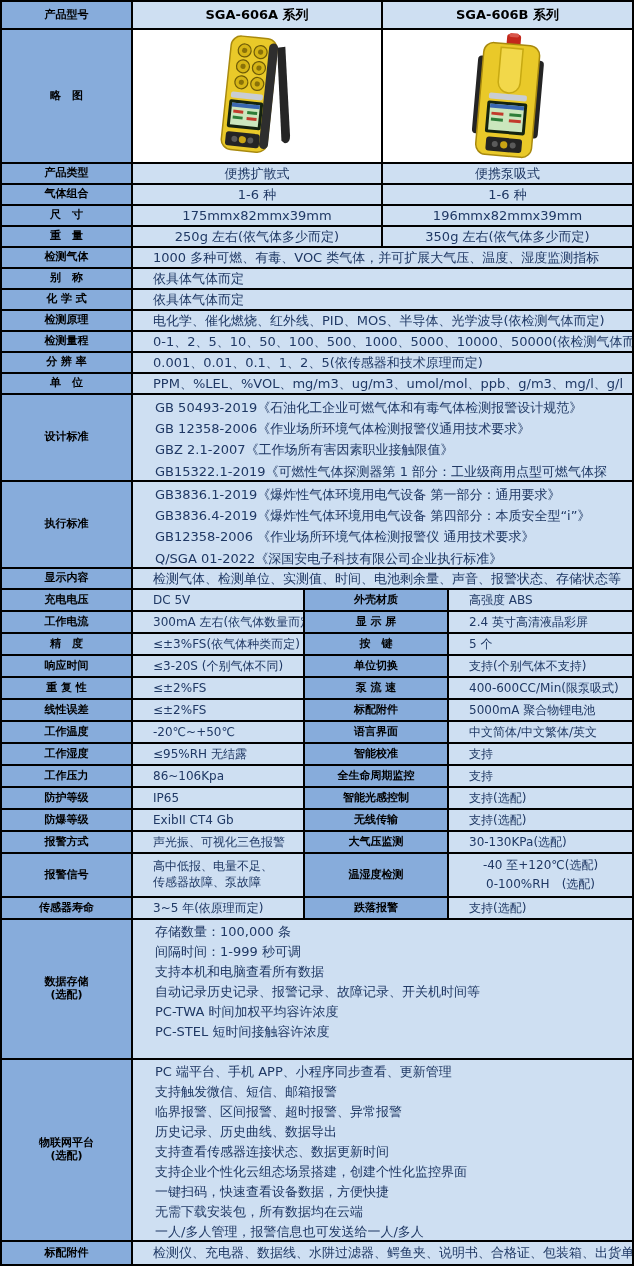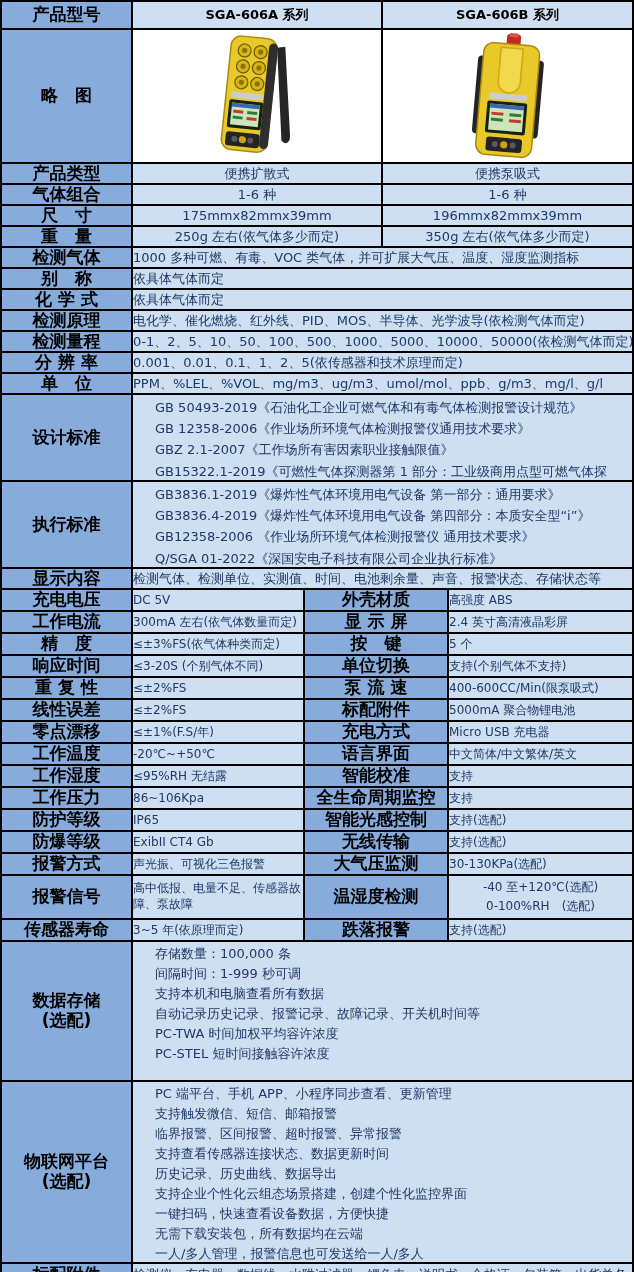--- a/index.html
+++ b/index.html
@@ -25,24 +25,24 @@
   .hh  > .cell{height:28px;}
   .hs  > .cell{height:134px;}
   .h1  > .cell{height:21px;}
   .hstd> .cell{height:87px;}
   .hd  > .cell{height:22px;}
   .ha  > .cell{height:44px;}
   .hst > .cell{height:140px;}
   .hiot> .cell{height:182px;}
   .hac > .cell{height:22px;}
   
-  .label{background:var(--label_bg);color:var(--label_text);font-weight:bold;font-size:17px;
+  .label{background:var(--label_bg);color:var(--label_text);font-weight:bold;font-size:11px;
          display:flex;align-items:center;justify-content:center;text-align:center;line-height:1.15;}
   .value{background:var(--value_bg);color:var(--value_text);font-size:13px;
-         display:flex;align-items:center;padding:0 0;white-space:nowrap;}
+         display:flex;align-items:center;padding:0 20px;white-space:nowrap;}
   .value.sm{font-size:12px;}
   .value.center{justify-content:center;padding:0 2px;}
   .value.bold{font-weight:bold;color:#000;font-size:13px;}
   .value.multi{display:block;white-space:normal;padding:2px 22px;}
   .value.wrap{white-space:normal;line-height:1.3;}
   .lines div{line-height:21.2px;}
   .lines.tight div{line-height:20px;}
   .image{background:var(--image_bg);display:flex;align-items:center;justify-content:center;}
   .vcol{display:flex;flex-direction:column;justify-content:center;white-space:nowrap;}
   .vcol div{line-height:19px;}
@@ -227,26 +227,20 @@
     <div class="cell label">泵 流 速</div>
     <div class="cell value sm">400-600CC/Min(限泵吸式)</div>
   </div>
   <div class="row r4 hd">
     <div class="cell label">线性误差</div>
     <div class="cell value sm">≤±2%FS</div>
     <div class="cell label">标配附件</div>
     <div class="cell value sm">5000mA 聚合物锂电池</div>
   </div>
   <div class="row r4 hd">
-    <div class="cell label">零点漂移</div>
-    <div class="cell value sm">≤±1%(F.S/年)</div>
-    <div class="cell label">充电方式</div>
-    <div class="cell value sm">Micro USB 充电器</div>
-  </div>
-  <div class="row r4 hd">
     <div class="cell label">工作温度</div>
     <div class="cell value sm">-20℃~+50℃</div>
     <div class="cell label">语言界面</div>
     <div class="cell value sm">中文简体/中文繁体/英文</div>
   </div>
   <div class="row r4 hd">
     <div class="cell label">工作湿度</div>
     <div class="cell value sm">≤95%RH 无结露</div>
     <div class="cell label">智能校准</div>
     <div class="cell value sm">支持</div>
@@ -314,22 +308,22 @@
     <div class="cell label">
       <div>
         <div>物联网平台</div>
         <div>(选配)</div>
       </div>
     </div>
     <div class="cell value multi lines tight">
       <div>PC 端平台、手机 APP、小程序同步查看、更新管理</div>
       <div>支持触发微信、短信、邮箱报警</div>
       <div>临界报警、区间报警、超时报警、异常报警</div>
+      <div>历史记录、历史曲线、数据导出</div>
       <div>支持查看传感器连接状态、数据更新时间</div>
-      <div>历史记录、历史曲线、数据导出</div>
       <div>支持企业个性化云组态场景搭建，创建个性化监控界面</div>
       <div>一键扫码，快速查看设备数据，方便快捷</div>
       <div>无需下载安装包，所有数据均在云端</div>
       <div>一人/多人管理，报警信息也可发送给一人/多人</div>
     </div>
   </div>
 
   <div class="row r2 hac">
     <div class="cell label">标配附件</div>
     <div class="cell value">检测仪、充电器、数据线、水阱过滤器、鳄鱼夹、说明书、合格证、包装箱、出货单各一份</div>

